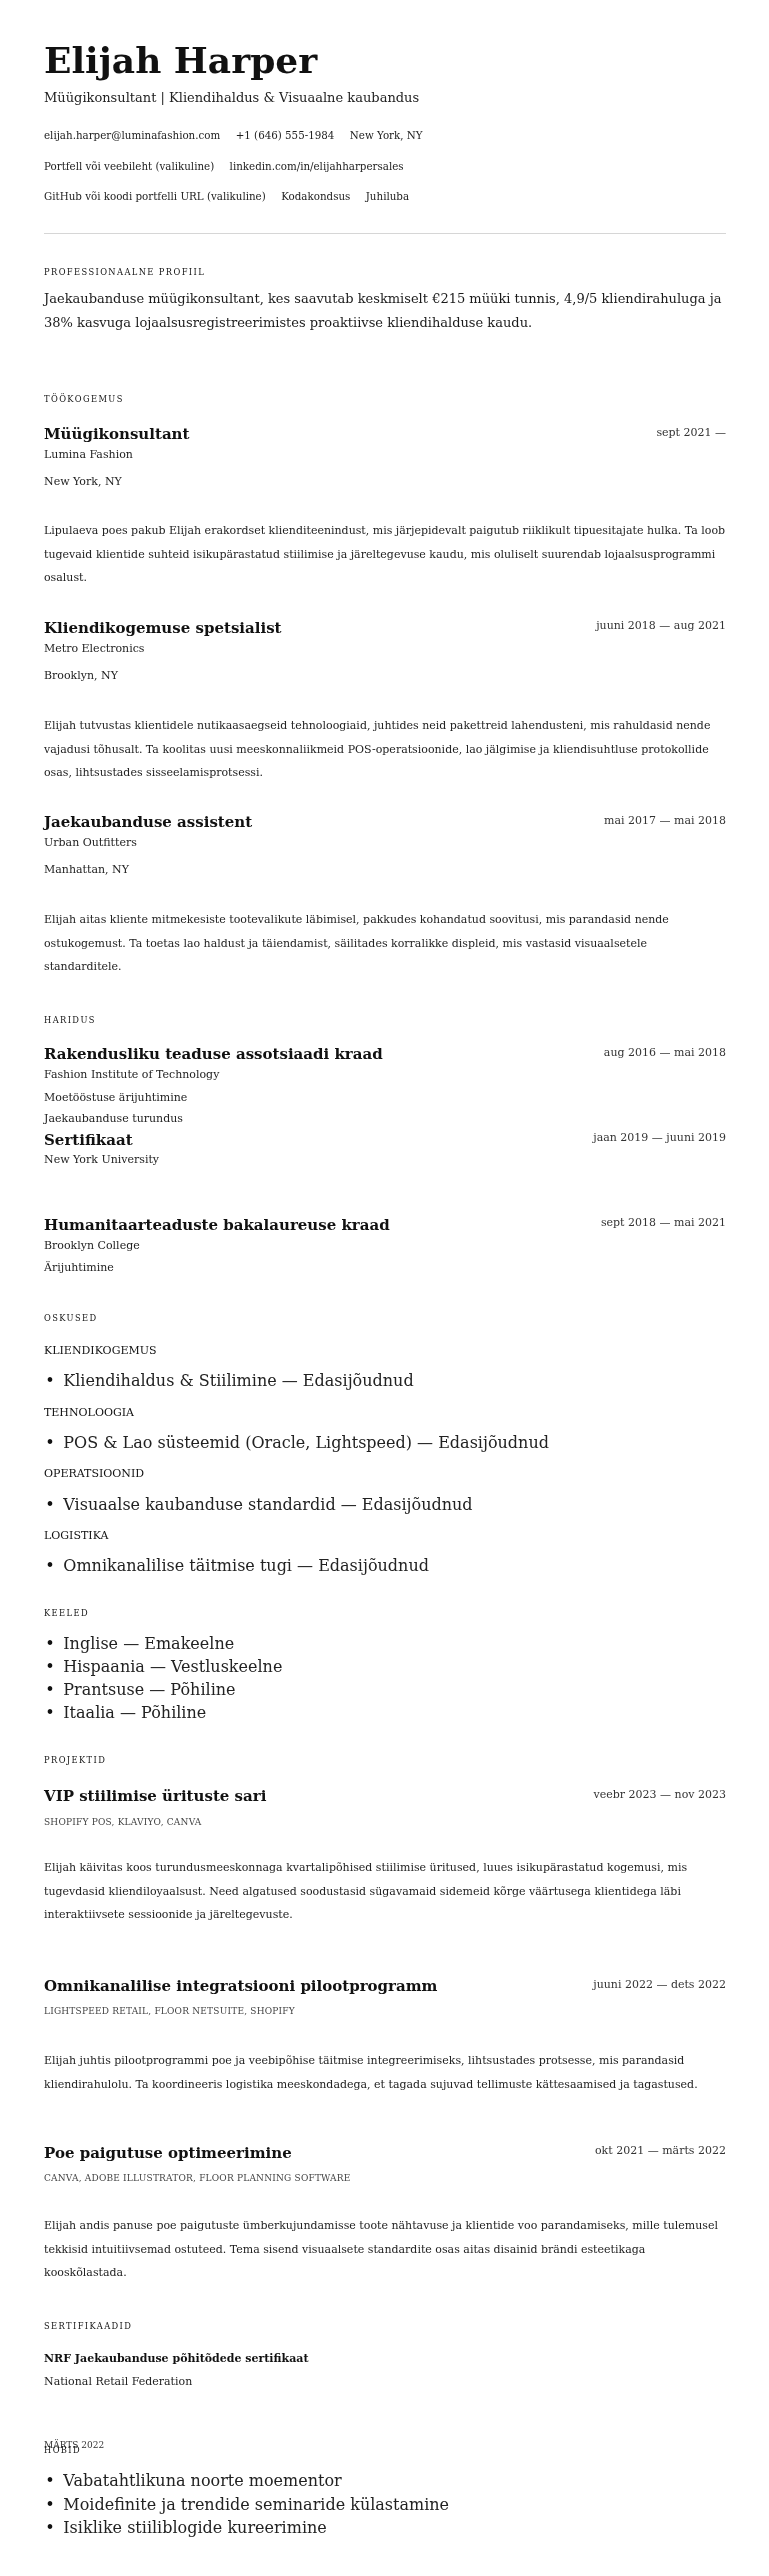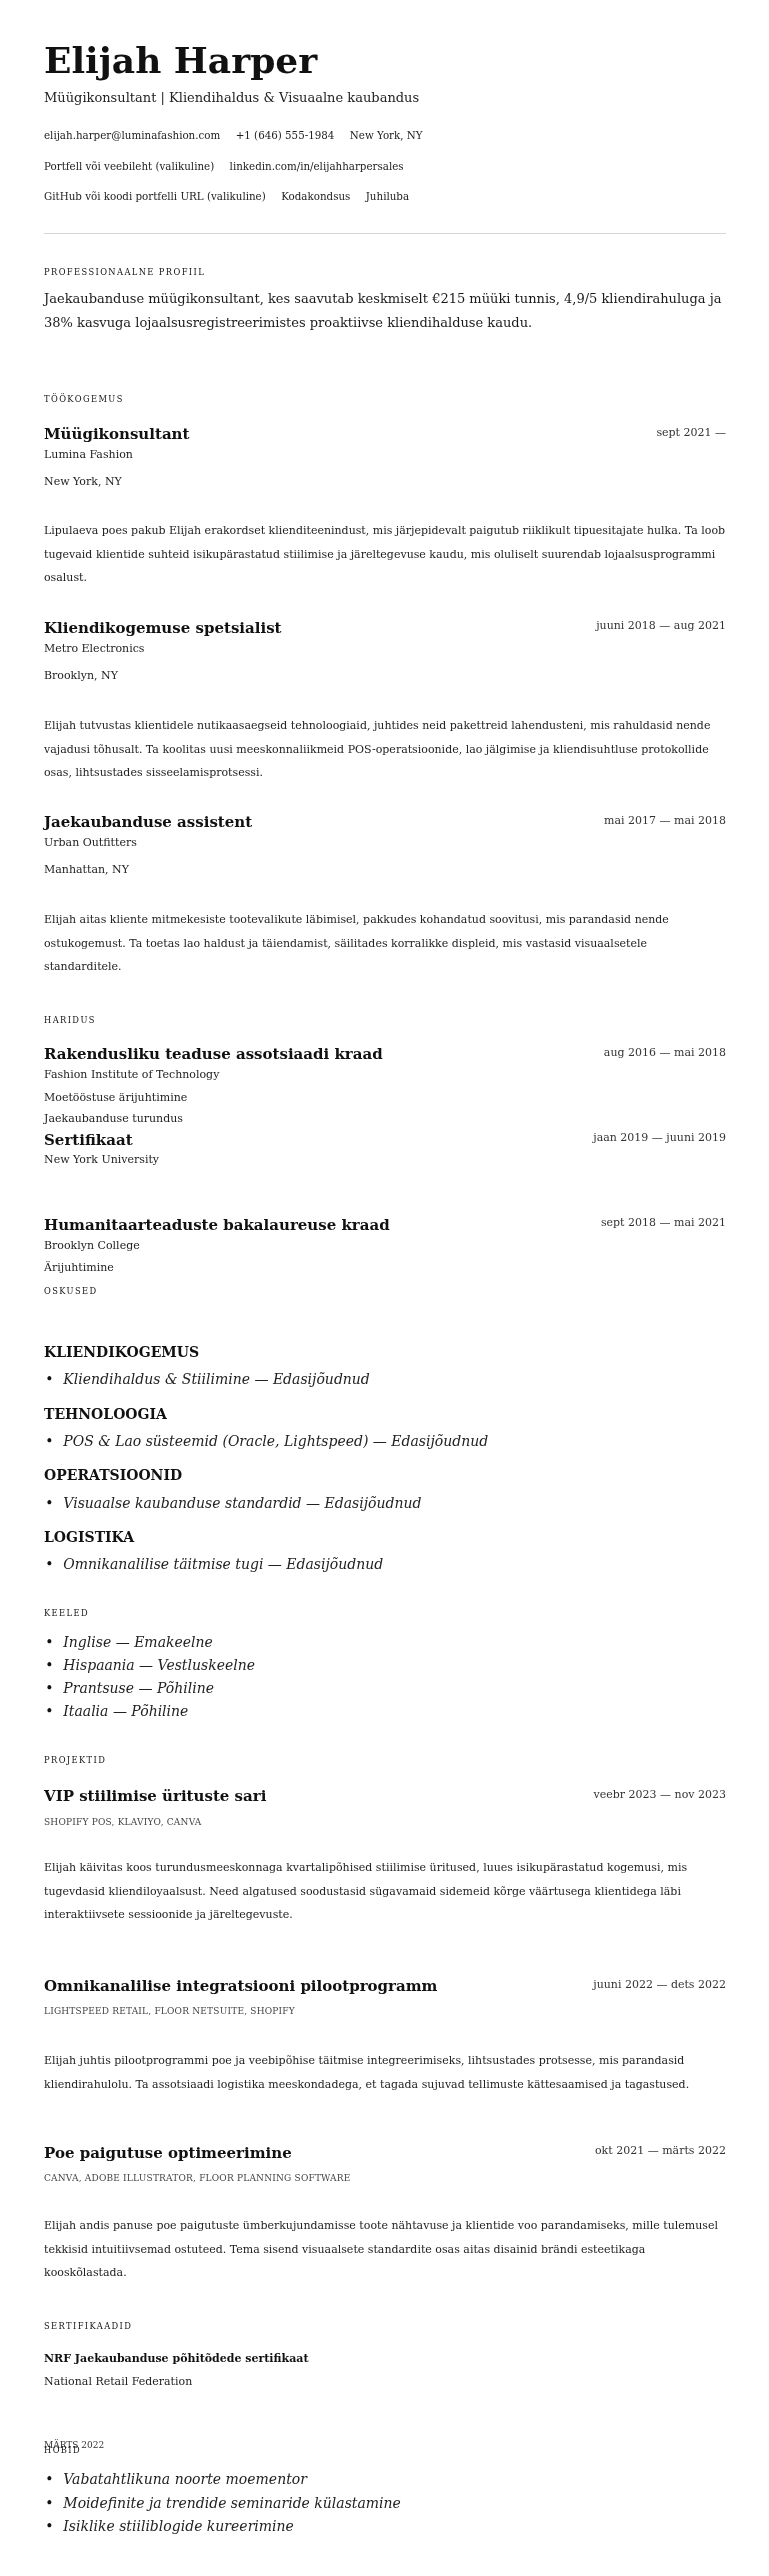--- a/index.html
+++ b/index.html
@@ -14,22 +14,22 @@
     .headline { font-size: 13px; top: 90px; color: #222; }
     .contact-row { top: 0; font-size: 10.3px; color: #222; display: flex; gap: 15.4px; }
     .divider { position: absolute; left: 44px; width: 682px; height: 1.3px; background: #d6d6d6; top: 233px; }
     .section-title { font-size: 8.3px; font-weight: normal; letter-spacing: 1.4px; text-transform: uppercase; color: #111; }
     .profile { left: 44px; width: 686px; font-size: 13px; line-height: 24px; color: #1a1a1a; white-space: normal; }
     .item-title { font-size: 15px; font-weight: bold; color: #111; }
     .item-date { position: absolute; right: 44px; font-size: 11px; color: #333; white-space: nowrap; }
     .item-sub { font-size: 11px; color: #222; }
     .desc { left: 44px; width: 682px; font-size: 11px; line-height: 23.5px; color: #222; white-space: normal; }
     .tech { font-size: 9px; color: #444; letter-spacing: 0.2px; }
-    .skill-cat { font-size: 14px; font-weight: bold; color: #111; }
-    .bullet { font-size: 14px; color: #222; font-style: italic; }
+    .skill-cat { font-size: 11px; font-weight: normal; color: #111; }
+    .bullet { font-size: 16px; color: #222; }
     .bullet::before { content: "•"; display: inline-block; width: 18px; margin-left: 1.3px; color: #111; }
     .cert-title { font-size: 11px; font-weight: bold; color: #111; }
     .cert-date { font-size: 9px; color: #333; text-transform: uppercase; margin-top: 43px; }
   </style>
 </head>
 <body>
 
 <div class="page">
 
   <div class="abs name">Elijah Harper</div>
@@ -97,21 +97,21 @@
     <div class="abs item-sub" style="top:1112px">Jaekaubanduse turundus</div>
   </div>
 
   <div>
     <div class="abs item-title" style="top:1216px">Humanitaarteaduste bakalaureuse kraad</div>
     <div class="item-date" style="top:1216px">sept 2018 — mai 2021</div>
     <div class="abs item-sub" style="top:1239px">Brooklyn College</div>
     <div class="abs item-sub" style="top:1261px">Ärijuhtimine</div>
   </div>
 
-  <div class="abs section-title" style="top:1286px">OSKUSED</div>
+  <div class="abs section-title" style="top:1313px">OSKUSED</div>
 
   <div class="abs skill-cat" style="top:1344px">KLIENDIKOGEMUS</div>
   <div class="abs bullet" style="top:1371px">Kliendihaldus &amp; Stiilimine — Edasijõudnud</div>
 
   <div class="abs skill-cat" style="top:1406px">TEHNOLOOGIA</div>
   <div class="abs bullet" style="top:1433px">POS &amp; Lao süsteemid (Oracle, Lightspeed) — Edasijõudnud</div>
 
   <div class="abs skill-cat" style="top:1467px">OPERATSIOONID</div>
   <div class="abs bullet" style="top:1495px">Visuaalse kaubanduse standardid — Edasijõudnud</div>
 
@@ -130,21 +130,21 @@
     <div class="abs item-title" style="top:1787px">VIP stiilimise ürituste sari</div>
     <div class="item-date" style="top:1788px">veebr 2023 — nov 2023</div>
     <div class="abs tech" style="top:1817px">SHOPIFY POS, KLAVIYO, CANVA</div>
     <div class="abs desc" style="top:1856px">Elijah käivitas koos turundusmeeskonnaga kvartalipõhised stiilimise üritused, luues isikupärastatud kogemusi, mis tugevdasid kliendiloyaalsust. Need algatused soodustasid sügavamaid sidemeid kõrge väärtusega klientidega läbi interaktiivsete sessioonide ja järeltegevuste.</div>
   </div>
 
   <div>
     <div class="abs item-title" style="top:1977px">Omnikanalilise integratsiooni pilootprogramm</div>
     <div class="item-date" style="top:1978px">juuni 2022 — dets 2022</div>
     <div class="abs tech" style="top:2006px">LIGHTSPEED RETAIL, FLOOR NETSUITE, SHOPIFY</div>
-    <div class="abs desc" style="top:2049px">Elijah juhtis pilootprogrammi poe ja veebipõhise täitmise integreerimiseks, lihtsustades protsesse, mis parandasid kliendirahulolu. Ta assotsiaadi logistika meeskondadega, et tagada sujuvad tellimuste kättesaamised ja tagastused.</div>
+    <div class="abs desc" style="top:2049px">Elijah juhtis pilootprogrammi poe ja veebipõhise täitmise integreerimiseks, lihtsustades protsesse, mis parandasid kliendirahulolu. Ta koordineeris logistika meeskondadega, et tagada sujuvad tellimuste kättesaamised ja tagastused.</div>
   </div>
 
   <div>
     <div class="abs item-title" style="top:2144px">Poe paigutuse optimeerimine</div>
     <div class="item-date" style="top:2144px">okt 2021 — märts 2022</div>
     <div class="abs tech" style="top:2173px">CANVA, ADOBE ILLUSTRATOR, FLOOR PLANNING SOFTWARE</div>
     <div class="abs desc" style="top:2214px">Elijah andis panuse poe paigutuste ümberkujundamisse toote nähtavuse ja klientide voo parandamiseks, mille tulemusel tekkisid intuitiivsemad ostuteed. Tema sisend visuaalsete standardite osas aitas disainid brändi esteetikaga kooskõlastada.</div>
   </div>
 
   <div class="abs section-title" style="top:2321px">SERTIFIKAADID</div>

